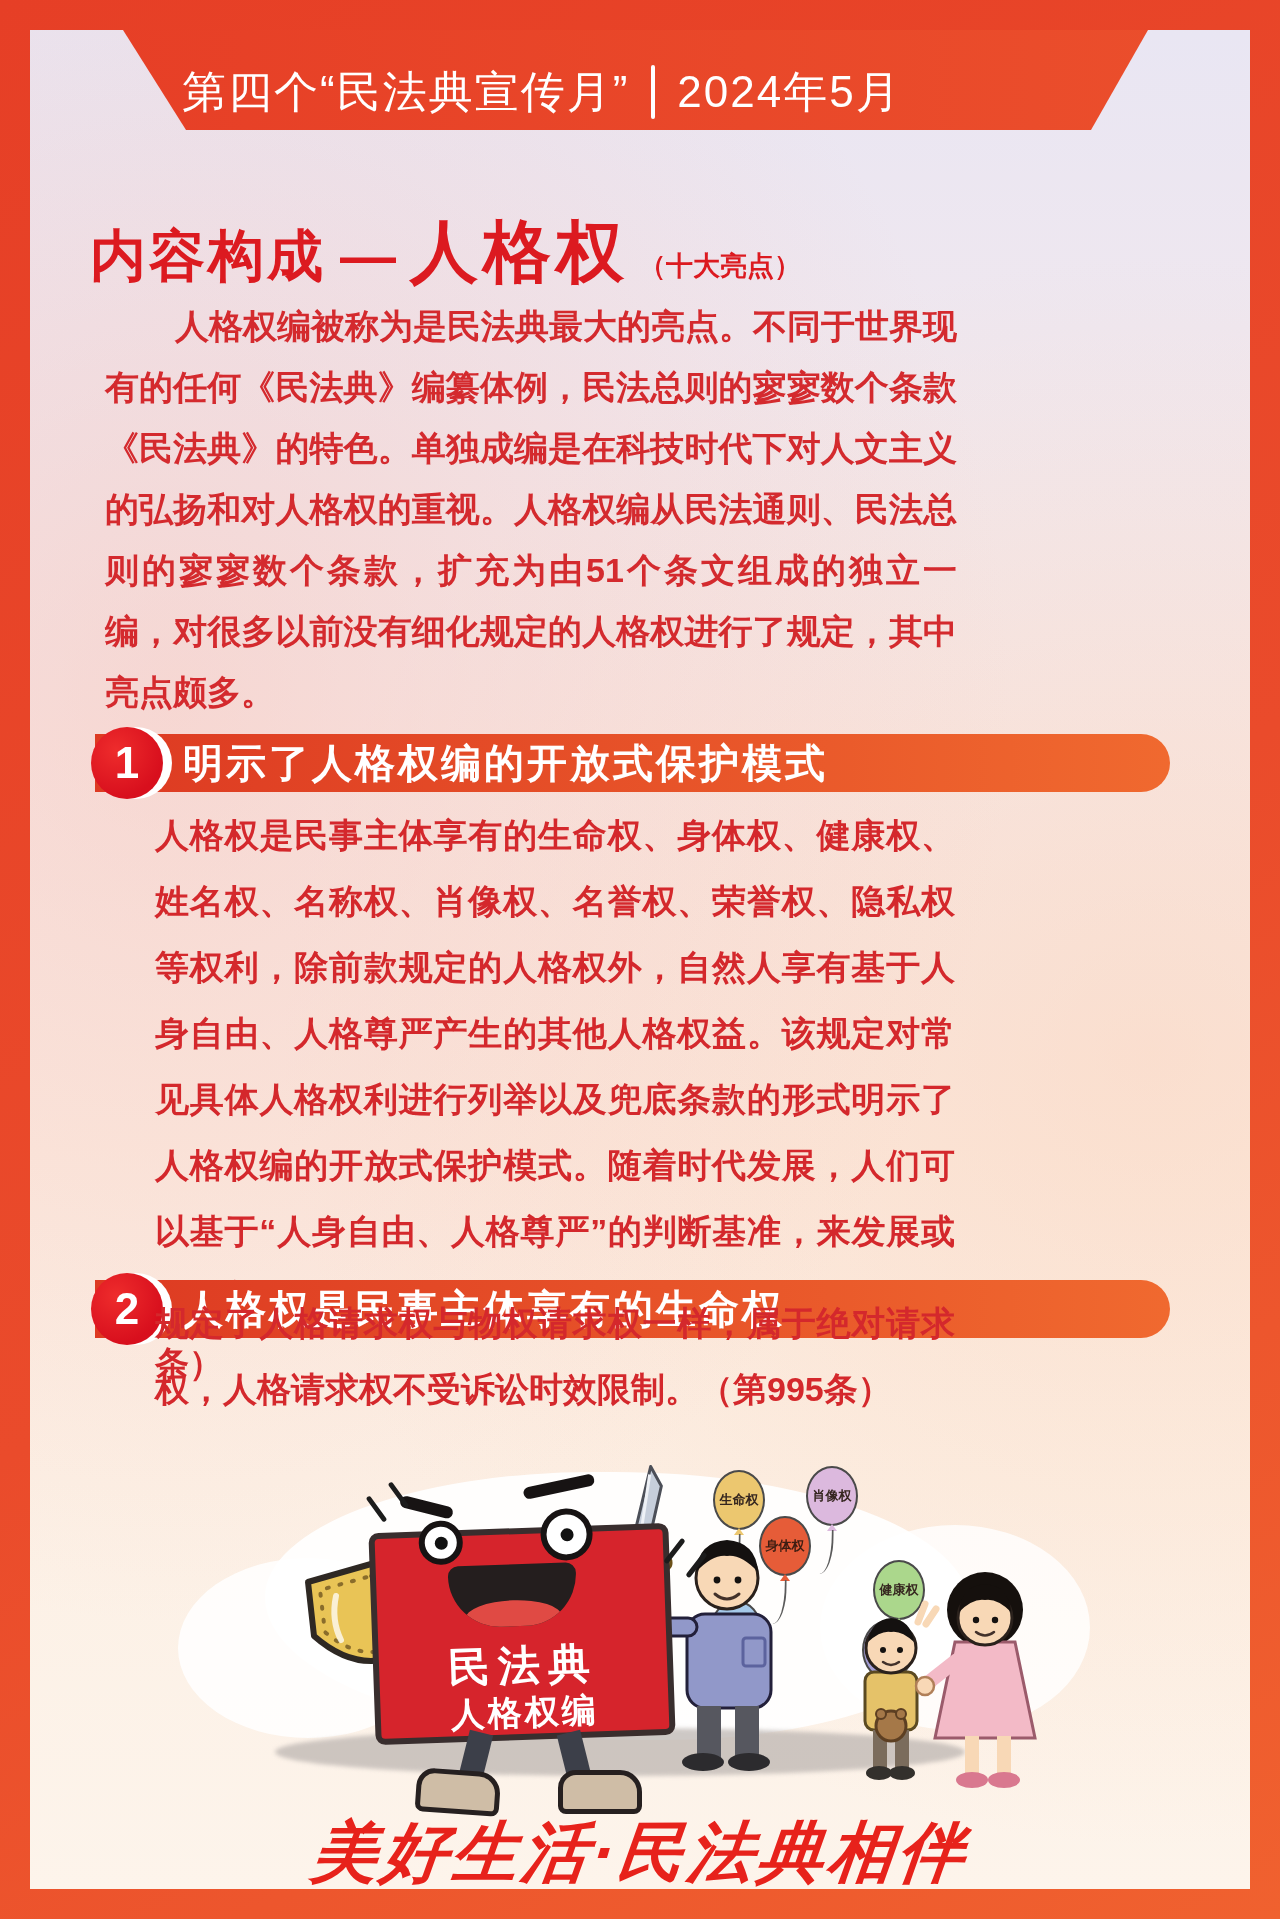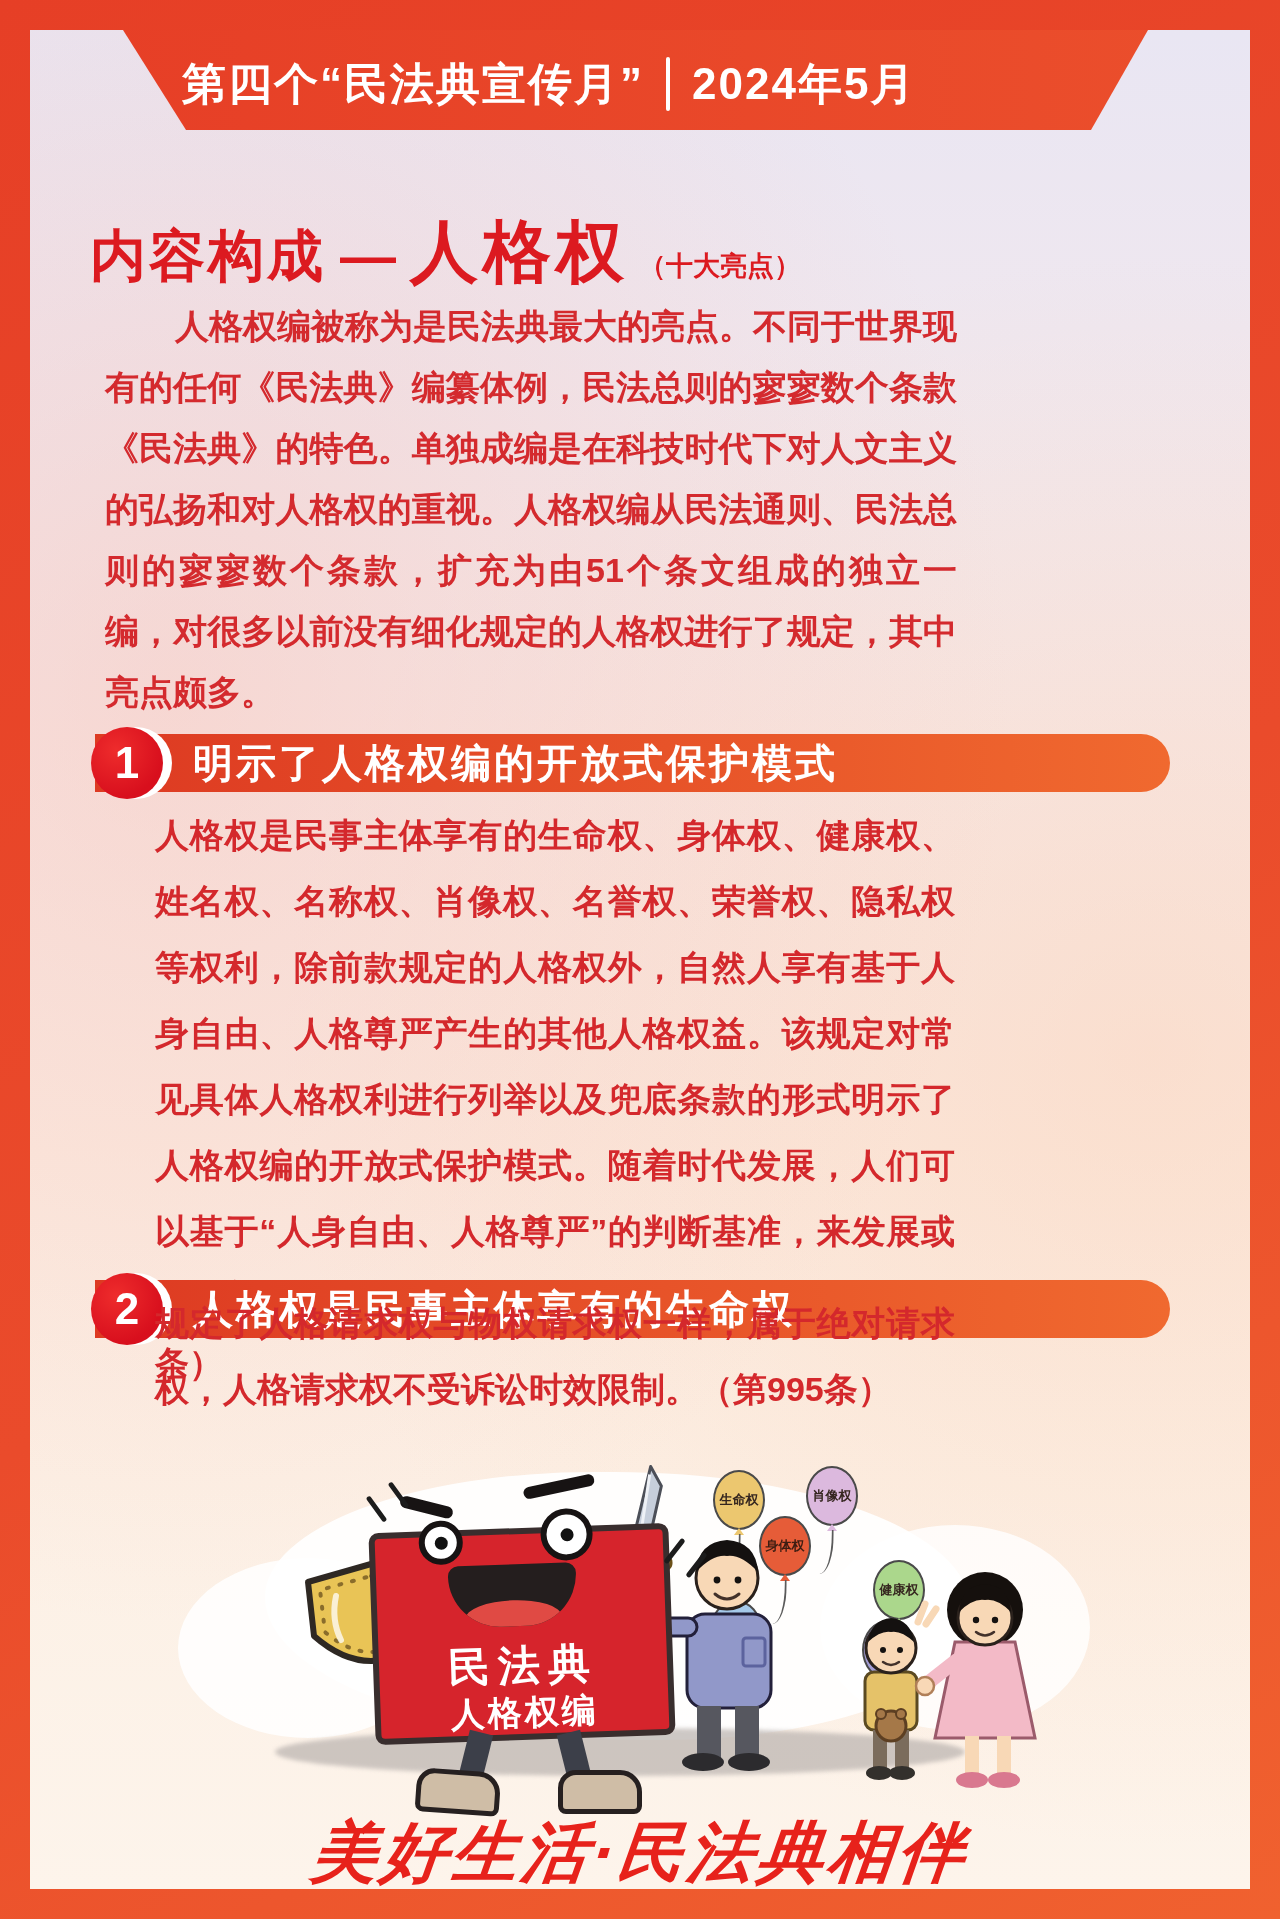--- a/index.html
+++ b/index.html
@@ -15,23 +15,23 @@
       radial-gradient(ellipse at 92% 55%,rgba(250,200,170,.35),transparent 55%),
       linear-gradient(180deg,#e9e6f3 0%,#efe7ef 16%,#f7e9e7 38%,#fbebe1 60%,#fcf0e5 78%,#fdf4eb 100%);
   }
   
   .top-banner{
     position:absolute;left:0;top:0;width:1220px;height:100px;
     background:linear-gradient(90deg,#e63e26,#eb4f2c);
     clip-path:polygon(93px 0,1118px 0,1061px 100%,156px 100%);
   }
   .top-banner-text{
-    position:absolute;left:152px;top:4px;height:100%;
+    position:absolute;left:152px;top:12px;height:100%;
     display:flex;align-items:center;gap:22px;
-    color:#fff;font-size:44px;font-weight:700;letter-spacing:2px;white-space:nowrap;
+    color:#fff;font-size:44px;font-weight:400;letter-spacing:2px;white-space:nowrap;
   }
   .divider{width:4px;height:54px;background:#fff;border-radius:2px;}
   
   .page-title{position:absolute;left:60px;top:158px;display:flex;align-items:baseline;color:#dc1a20;white-space:nowrap;}
   .t-prefix{font-size:56px;font-weight:700;letter-spacing:3px;}
   .t-dash{font-size:56px;font-weight:900;margin:0 14px;}
   .t-main{font-size:68px;font-weight:900;letter-spacing:5px;margin-top:19px;}
   .t-paren{font-size:27px;font-weight:600;margin-left:10px;}
   
   .intro{
@@ -53,21 +53,21 @@
   }
   .sec1{top:704px;}
   .sec2{top:1250px;}
   .badge{position:absolute;left:-4px;top:-7px;width:72px;height:72px;}
   .badge::before{content:"";position:absolute;left:9px;top:0;width:72px;height:72px;border-radius:50%;background:#fff;}
   .badge-circle{
     position:absolute;left:0;top:0;width:72px;height:72px;border-radius:50%;
     background:radial-gradient(circle at 35% 32%,#ee2c2c,#d80f1d 70%);
     display:flex;align-items:center;justify-content:center;color:#fff;font-size:44px;font-weight:800;
   }
-  .sec-label{position:absolute;left:98px;top:0;line-height:58px;color:#fff;font-size:40px;font-weight:800;letter-spacing:3px;white-space:nowrap;}
+  .sec-label{position:absolute;left:88px;top:0;line-height:58px;color:#fff;font-size:40px;font-weight:800;letter-spacing:3px;white-space:nowrap;}
   
   .illustration{position:absolute;left:30px;top:1400px;width:1160px;height:380px;}
   .cloud{position:absolute;background:#fff;}
   .cloud1{left:205px;top:42px;width:705px;height:268px;border-radius:48% 52% 45% 55%;opacity:.92;}
   .cloud2{left:118px;top:128px;width:260px;height:180px;border-radius:50%;opacity:.85;}
   .cloud3{left:760px;top:95px;width:270px;height:205px;border-radius:50%;opacity:.8;}
   .ground-shadow{position:absolute;left:215px;top:298px;width:690px;height:48px;background:#bdb6b2;border-radius:50%;opacity:.75;filter:blur(2px);}
   
   .book-group{position:absolute;left:300px;top:70px;width:340px;height:300px;}
   .book{position:absolute;left:12px;top:28px;width:288px;height:200px;background:#d6242c;border:6px solid #392e2e;border-radius:10px;transform:rotate(-2deg);}

